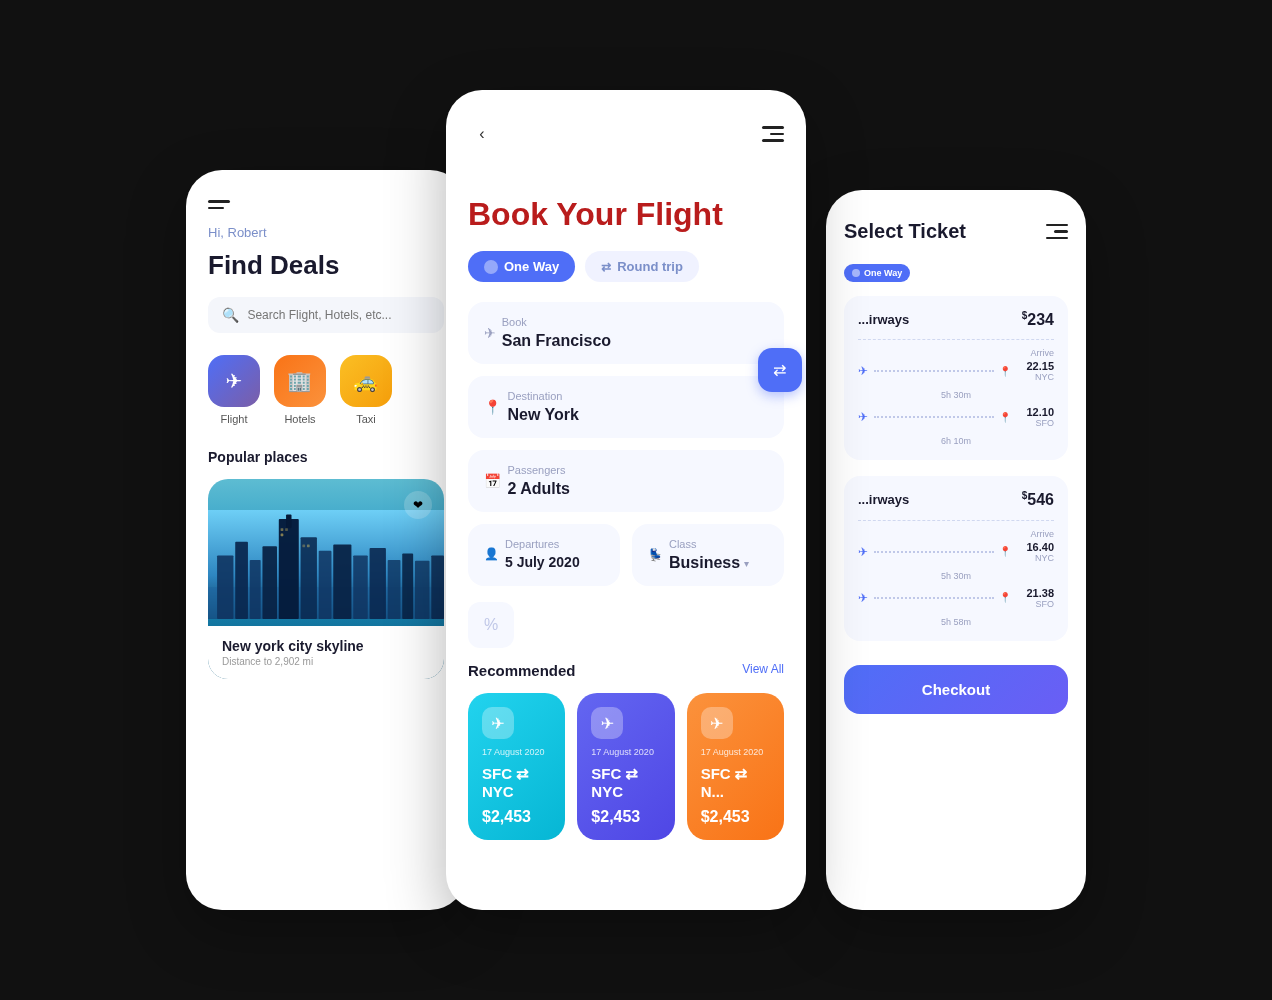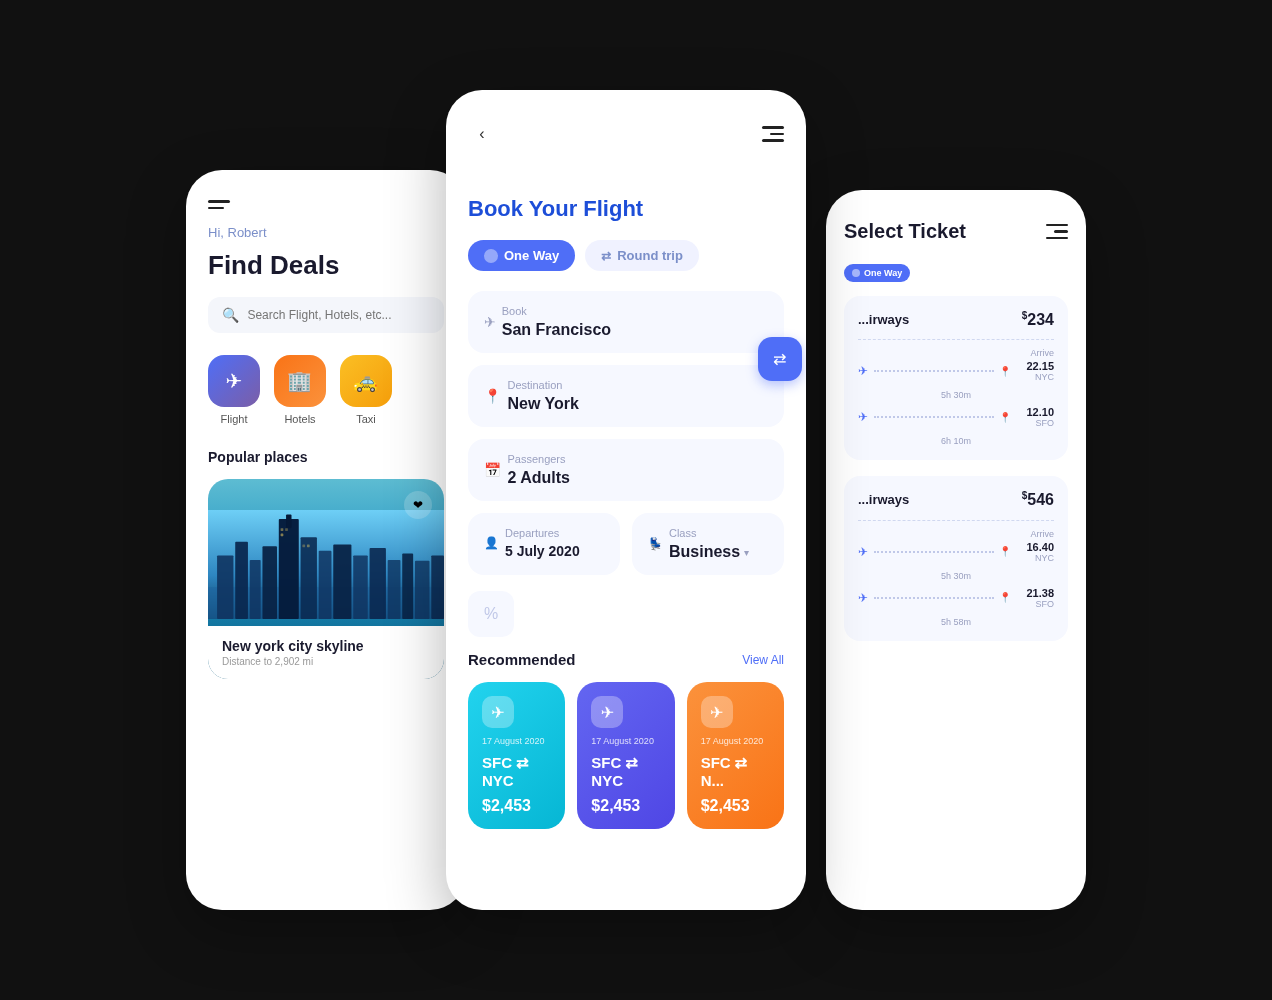--- a/index.html
+++ b/index.html
@@ -156,21 +156,21 @@
       display: flex;
       justify-content: space-between;
       align-items: center;
       margin-bottom: 18px;
     }
     .back-btn {
       width: 28px; height: 28px;
       display: flex; align-items: center; justify-content: center;
       font-size: 16px; color: #333; cursor: pointer;
     }
-    .center-title { font-size: 22px; font-weight: 800; color: #1d4ed8; margin-bottom: 18px; margin-top: 48px; }
+    .center-title { font-size: 32px; font-weight: 800; color: #b91c1c; margin-bottom: 18px; margin-top: 48px; }
 
     .trip-toggle {
       display: flex;
       gap: 10px;
       margin-bottom: 20px;
     }
     .toggle-btn {
       display: flex;
       align-items: center;
       gap: 6px;
@@ -238,21 +238,21 @@
       font-size: 16px;
       font-weight: 700;
       cursor: pointer;
       margin-bottom: 18px;
       letter-spacing: 0.3px;
     }
 
     .recommend-header {
       display: flex;
       justify-content: space-between;
-      align-items: center;
+      align-items: flex-start;
       margin-bottom: 14px;
     }
     .recommend-title { font-size: 15px; font-weight: 700; color: #1a1a2e; }
     .view-all { font-size: 12px; color: #4f6ef7; cursor: pointer; }
 
     .rec-cards {
       display: flex;
       gap: 12px;
     }
     .rec-card {
@@ -643,15 +643,16 @@
         </div>
         <span class="flight-pin">📍</span>
         <div style="min-width:36px;text-align:right">
           <div class="flight-time">21.38</div>
           <div class="flight-code">SFO</div>
         </div>
       </div>
       <div style="text-align:center;font-size:9px;color:#9aa0c0">5h 58m</div>
     </div>
 
+    <button class="checkout-btn">Checkout</button>
   </div>
 
 </div>
 
 </body></html>

